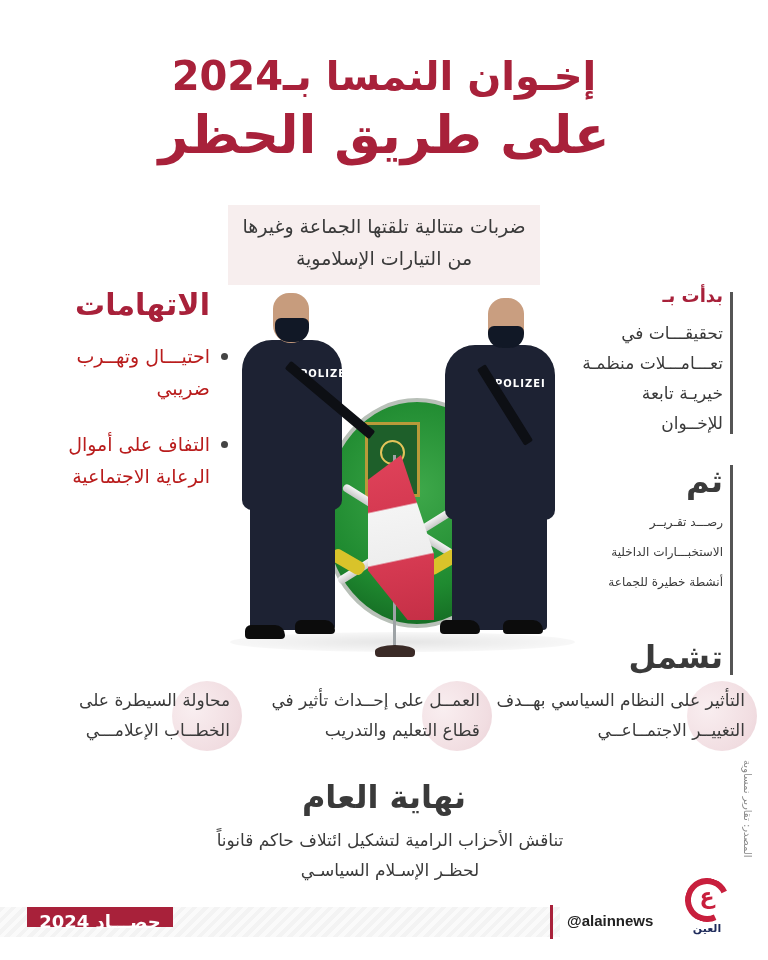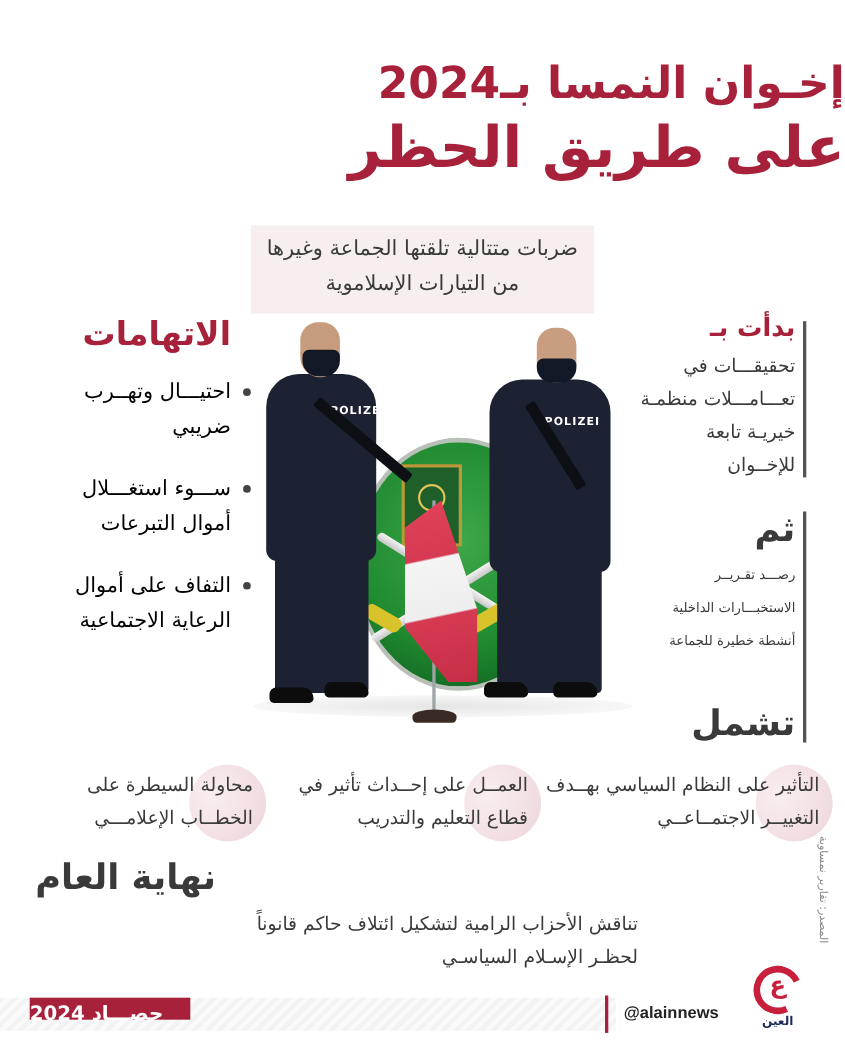--- a/index.html
+++ b/index.html
@@ -1,51 +1,51 @@
 <!DOCTYPE html>
 <html><head>
 <meta charset="utf-8">
 <style>
   * { box-sizing: border-box; margin: 0; padding: 0; }
   html, body { width: 768px; height: 960px; background: #ffffff; overflow: hidden; }
   body { position: relative; font-family: "DejaVu Sans", "Liberation Sans", sans-serif; color: #3a3a3a; }
 
-  .title { position: absolute; left: 0; width: 768px; color: #a8213a; font-weight: bold; direction: rtl; }
+  .title { position: absolute; left: 0; width: 768px; text-align: center; color: #a8213a; font-weight: bold; direction: rtl; }
   .title-1 { top: 52px; font-size: 40px; line-height: 48px; }
   .title-2 { top: 104px; font-size: 52px; line-height: 62px; }
 
   .intro-box { position: absolute; left: 228px; top: 205px; width: 312px; height: 80px; background: #f7eeee; }
   .intro-text { position: absolute; left: 228px; top: 210px; width: 312px; text-align: center; font-size: 19px; line-height: 32px; color: #3a3a3a; direction: rtl; }
 
   .accus-title { position: absolute; left: 60px; top: 287px; width: 150px; text-align: right; font-size: 30px; font-weight: bold; color: #a8213a; direction: rtl; }
   .accus-list { position: absolute; left: 30px; top: 340px; width: 200px; direction: rtl; list-style: none; }
-  .accus-list li { position: relative; font-size: 19px; line-height: 32px; color: #000000; margin-bottom: 24px; padding-right: 20px; text-align: right; }
+  .accus-list li { position: relative; font-size: 19px; line-height: 32px; color: #b91c1c; margin-bottom: 24px; padding-right: 20px; text-align: right; }
   .accus-list li::before { content: ""; position: absolute; right: 2px; top: 13px; width: 7px; height: 7px; border-radius: 50%; background: #444; }
 
   .rbar { position: absolute; left: 730px; width: 3px; background: #555; }
   .rbar-1 { top: 292px; height: 142px; }
   .rbar-2 { top: 465px; height: 210px; }
 
-  .start-title { position: absolute; left: 590px; top: 285px; width: 133px; text-align: right; font-size: 23px; font-weight: bold; color: #a8213a; direction: rtl; }
+  .start-title { position: absolute; left: 590px; top: 285px; width: 133px; text-align: right; font-size: 18px; font-weight: bold; color: #a8213a; direction: rtl; }
   .start-text { position: absolute; left: 580px; top: 318px; width: 143px; text-align: right; font-size: 17px; line-height: 30px; color: #3a3a3a; direction: rtl; }
 
   .then-title { position: absolute; left: 620px; top: 462px; width: 103px; font-size: 32px; font-weight: bold; color: #3a3a3a; direction: rtl; }
   .then-text { position: absolute; left: 580px; top: 507px; width: 143px; text-align: right; font-size: 12px; line-height: 30px; color: #3a3a3a; direction: rtl; }
 
   .incl-title { position: absolute; left: 600px; top: 638px; width: 123px; text-align: right; font-size: 32px; font-weight: bold; color: #3a3a3a; direction: rtl; }
 
-  .incl-item { position: absolute; top: 695px; height: 70px; }
+  .incl-item { position: absolute; top: 681px; height: 70px; }
   .incl-item .blob { position: absolute; right: -12px; top: 0; width: 70px; height: 70px; border-radius: 50%; background: radial-gradient(circle at 30% 40%, #f9eef0 0%, #f1dde1 70%, #ead0d6 100%); }
   .incl-item .txt { position: relative; text-align: right; font-size: 17px; line-height: 30px; color: #3a3a3a; direction: rtl; padding-top: 4px; }
   .incl-1 { left: 495px; width: 250px; }
   .incl-2 { left: 248px; width: 232px; }
   .incl-3 { left: 40px; width: 190px; }
 
-  .end-title { position: absolute; left: 0; width: 768px; top: 778px; text-align: left; font-size: 32px; font-weight: bold; color: #3a3a3a; direction: rtl; padding-left: 32px; }
-  .end-text { position: absolute; left: 200px; width: 380px; top: 825px; font-size: 17px; line-height: 30px; color: #3a3a3a; direction: rtl; }
+  .end-title { position: absolute; left: 0; width: 768px; top: 778px; text-align: center; font-size: 32px; font-weight: bold; color: #3a3a3a; direction: rtl; }
+  .end-text { position: absolute; left: 200px; width: 380px; top: 825px; text-align: center; font-size: 17px; line-height: 30px; color: #3a3a3a; direction: rtl; }
 
   .source { position: absolute; left: 742px; top: 760px; font-size: 10px; color: #888; writing-mode: vertical-rl; direction: rtl; }
 
   
   .illus { position: absolute; left: 230px; top: 290px; width: 345px; height: 370px; }
   .emblem { position: absolute; left: 92px; top: 108px; width: 190px; height: 230px; border-radius: 50% / 48%; background: radial-gradient(circle at 50% 40%, #3ea84a 0%, #1f8a30 60%, #0f5a1c 100%); border: 4px solid #b8c0b8; }
   .book { position: absolute; left: 135px; top: 132px; width: 55px; height: 75px; background: #1e5f2a; border: 3px solid #b89a3a; }
   .book-orn { position: absolute; left: 150px; top: 150px; width: 25px; height: 25px; border-radius: 50%; border: 2px solid #e3c45a; }
   .sword { position: absolute; height: 8px; background: linear-gradient(#f4f4f4, #c7c7c7); border-radius: 4px; }
   .sword-1 { left: 95px; top: 240px; width: 180px; transform: rotate(-32deg); }
@@ -69,41 +69,40 @@
   .rifle-l { left: 45px; top: 105px; width: 110px; transform: rotate(40deg); }
   .rifle-r { left: 230px; top: 110px; width: 90px; transform: rotate(58deg); }
   .boot { position: absolute; width: 40px; height: 14px; background: #0c0c0c; border-radius: 6px 10px 4px 4px; }
   .flag { position: absolute; left: 138px; top: 165px; width: 66px; height: 165px; background: linear-gradient(168deg, #e0435a 0%, #d63a52 32%, #f4f4f4 33%, #eeeeee 62%, #d63a52 63%, #c52f46 100%); clip-path: polygon(0 15%, 50% 0, 100% 60%, 100% 100%, 60% 100%, 0 70%); }
   .flag-pole { position: absolute; left: 163px; top: 165px; width: 3px; height: 195px; background: #9ea3a6; }
   .flag-base { position: absolute; left: 145px; top: 355px; width: 40px; height: 12px; background: #3a2a26; border-radius: 50% 50% 4px 4px; }
   .shadow { position: absolute; left: 0; top: 342px; width: 345px; height: 20px; border-radius: 50%; background: radial-gradient(ellipse at center, rgba(0,0,0,0.10), rgba(0,0,0,0)); }
 
   
   .footer-stripe { position: absolute; left: 0; top: 907px; width: 560px; height: 30px; background: repeating-linear-gradient(135deg, #f3f3f3 0px, #f3f3f3 4px, #fafafa 4px, #fafafa 8px); }
-  .harvest-badge { position: absolute; left: 27px; top: 907px; width: 146px; height: 20px; background: #a8213a; color: #ffffff; font-size: 18px; font-weight: bold; text-align: left; line-height: 30px; direction: rtl; }
+  .harvest-badge { position: absolute; left: 27px; top: 907px; width: 146px; height: 20px; background: #a8213a; color: #ffffff; font-size: 18px; font-weight: bold; text-align: center; line-height: 30px; direction: rtl; }
   .footer-sep { position: absolute; left: 550px; top: 905px; width: 3px; height: 34px; background: #a8213a; }
   .handle { position: absolute; left: 567px; top: 912px; font-size: 15px; font-weight: bold; color: #222; font-family: "Liberation Sans", sans-serif; }
   .logo { position: absolute; left: 683px; top: 878px; width: 48px; height: 60px; }
   .logo-ring { position: absolute; left: 2px; top: 0; width: 44px; height: 44px; border-radius: 50%; border: 6px solid #c81f3d; border-right-color: transparent; transform: rotate(20deg); }
   .logo-glyph { position: absolute; left: 0; top: 6px; width: 48px; text-align: center; font-size: 22px; font-weight: bold; color: #c81f3d; direction: rtl; }
   .logo-name { position: absolute; left: 0; top: 44px; width: 48px; text-align: center; font-size: 11px; font-weight: bold; color: #1d2a5a; direction: rtl; }
 </style>
 </head>
 <body>
 
 <h1 class="title title-1">إخـوان النمسا بـ2024</h1>
 <h2 class="title title-2">على طريق الحظر</h2>
 
 <div class="intro-box"></div>
 <p class="intro-text">ضربات متتالية تلقتها الجماعة وغيرها من التيارات الإسلاموية</p>
 
 <h3 class="accus-title">الاتهامات</h3>
 <ul class="accus-list">
   <li>احتيـــال وتهــرب ضريبي</li>
-  <li>ســـوء استغـــلال أموال التبرعات</li>
   <li>التفاف على أموال الرعاية الاجتماعية</li>
 </ul>
 
 <div class="rbar rbar-1"></div>
 <div class="rbar rbar-2"></div>
 
 <h3 class="start-title">بدأت بـ</h3>
 <p class="start-text">تحقيقـــات في تعـــامـــلات منظمـة خيريـة تابعة للإخــوان</p>
 
 <h3 class="then-title">ثم</h3>

